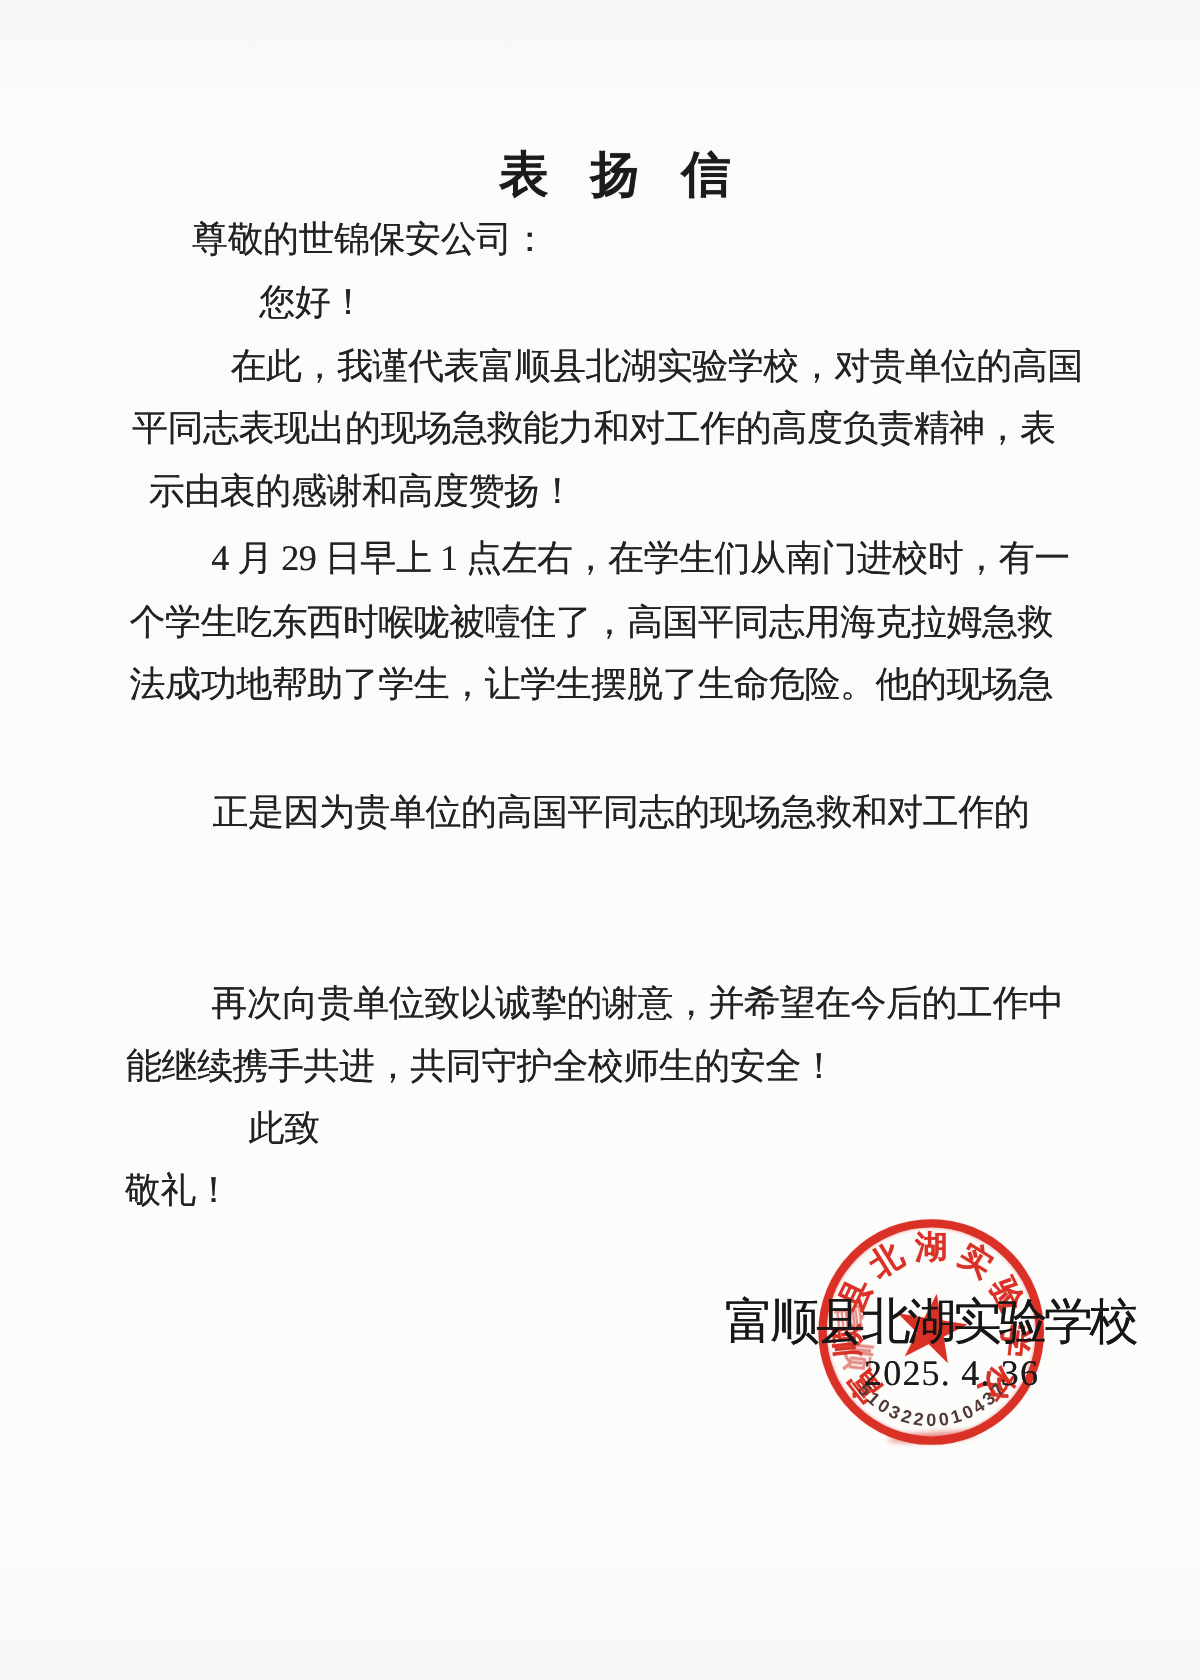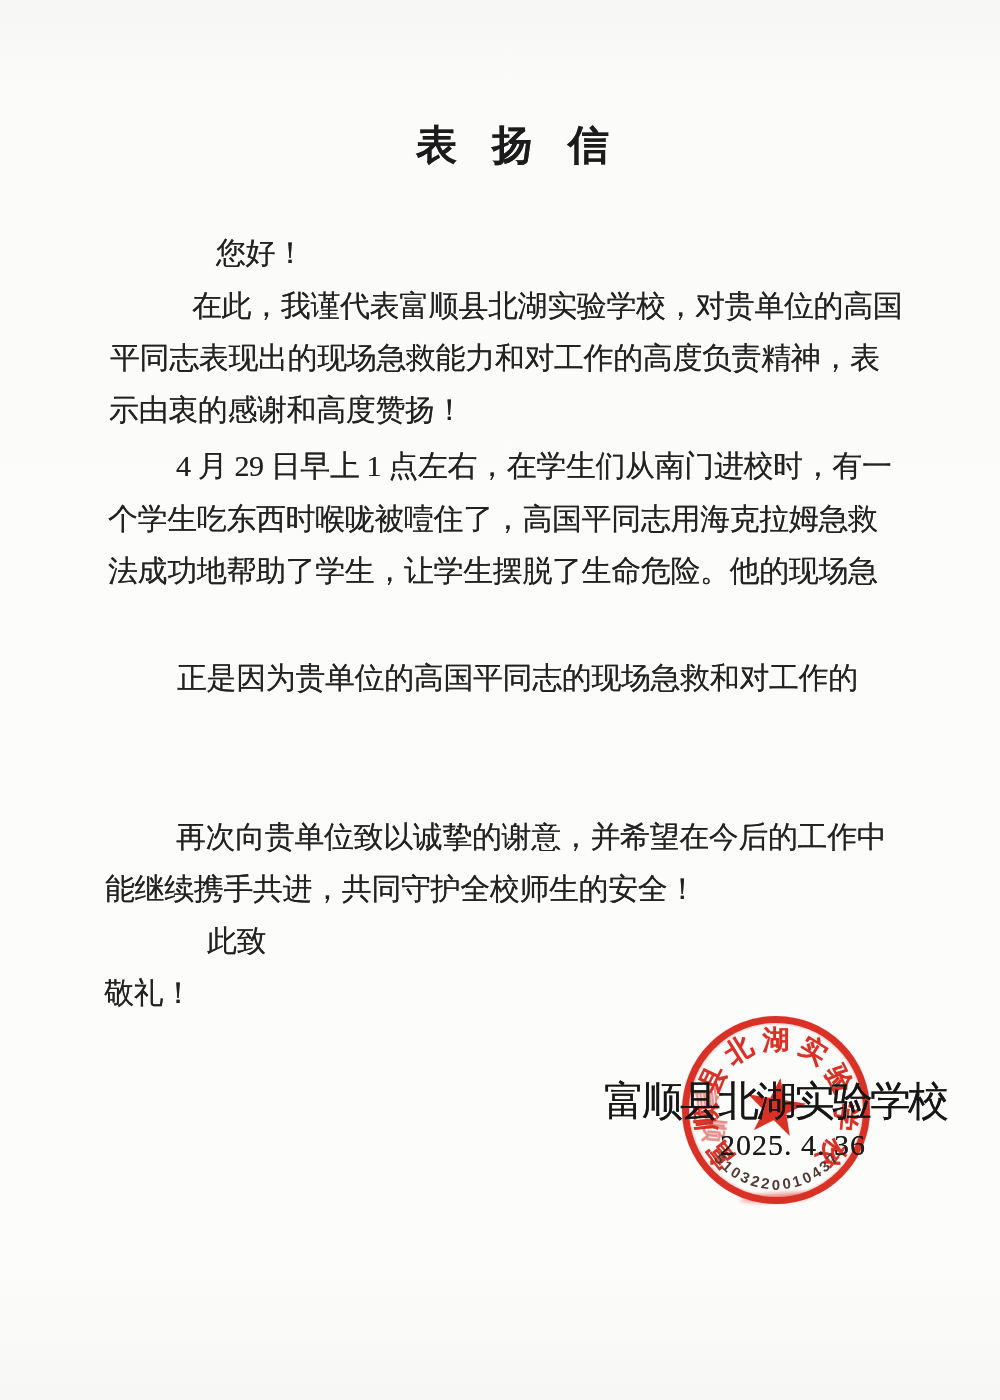--- a/index.html
+++ b/index.html
@@ -72,25 +72,26 @@
     white-space:pre;z-index:5;text-shadow:0 0 .5px rgba(0,0,0,.7);
   }
 </style>
 </head>
 <body>
 
 <div class="page">
 
   <div class="title">表扬信</div>
 
+  <div class="line" style="left:160px;top:185px">尊敬的世锦保安公司：</div>
   <div class="line" style="left:216px;top:238px">您好！</div>
 
   <div class="line" style="left:110px;top:343px">平同志表现出的现场急救能力和对工作的高度负责精神，表</div>
   <div class="line" style="left:192px;top:291px">在此，我谨代表富顺县北湖实验学校，对贵单位的高国</div>
-  <div class="line" style="left:109px;top:395px">示由衷的感谢和高度赞扬！</div>
+  <div class="line" style="left:124px;top:395px">示由衷的感谢和高度赞扬！</div>
   <div class="line" style="left:176px;top:451px">4 月 29 日早上 1 点左右，在学生们从南门进校时，有一</div>
   <div class="line" style="left:108px;top:504px">个学生吃东西时喉咙被噎住了，高国平同志用海克拉姆急救</div>
   <div class="line" style="left:108px;top:556px">法成功地帮助了学生，让学生摆脱了生命危险。他的现场急</div>
   <div class="line" style="left:177px;top:663px">正是因为贵单位的高国平同志的现场急救和对工作的</div>
   <div class="line" style="left:176px;top:822px">再次向贵单位致以诚挚的谢意，并希望在今后的工作中</div>
   <div class="line" style="left:105px;top:874px">能继续携手共进，共同守护全校师生的安全！</div>
 
   <div class="line" style="left:207px;top:926px">此致</div>
   <div class="line" style="left:104px;top:978px">敬礼！</div>
 

